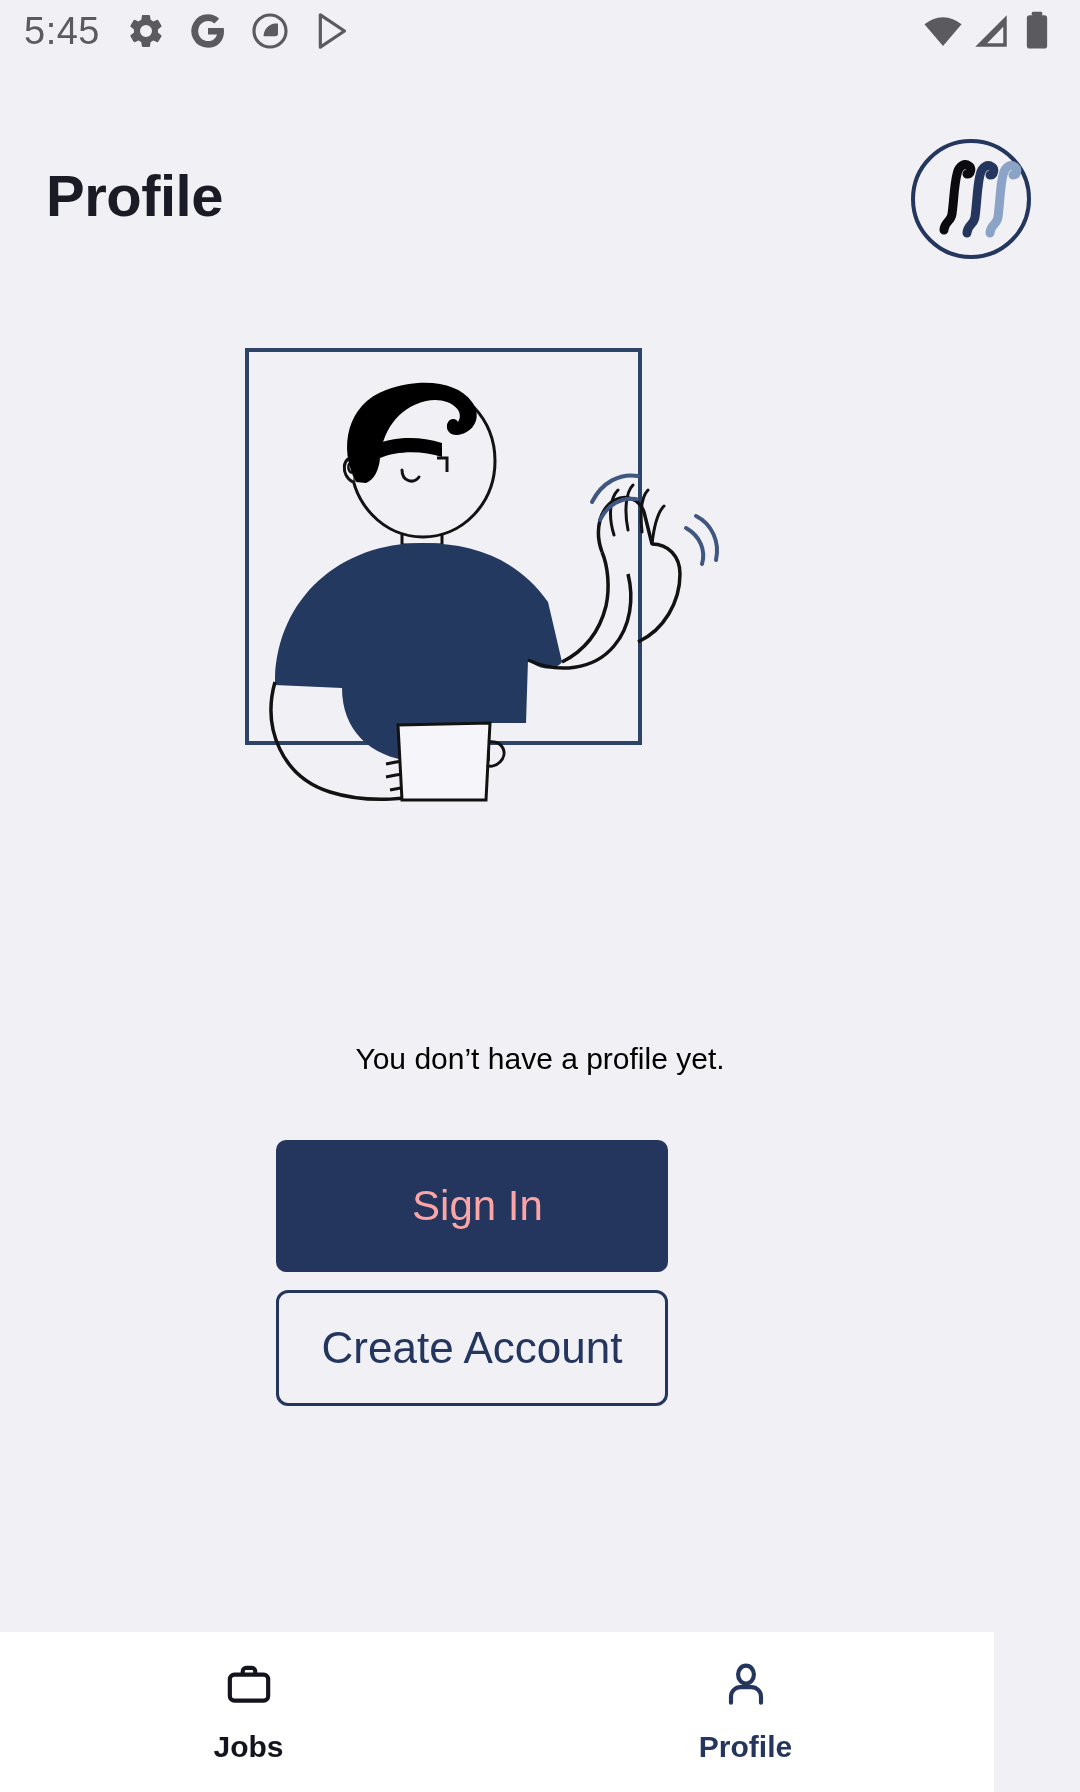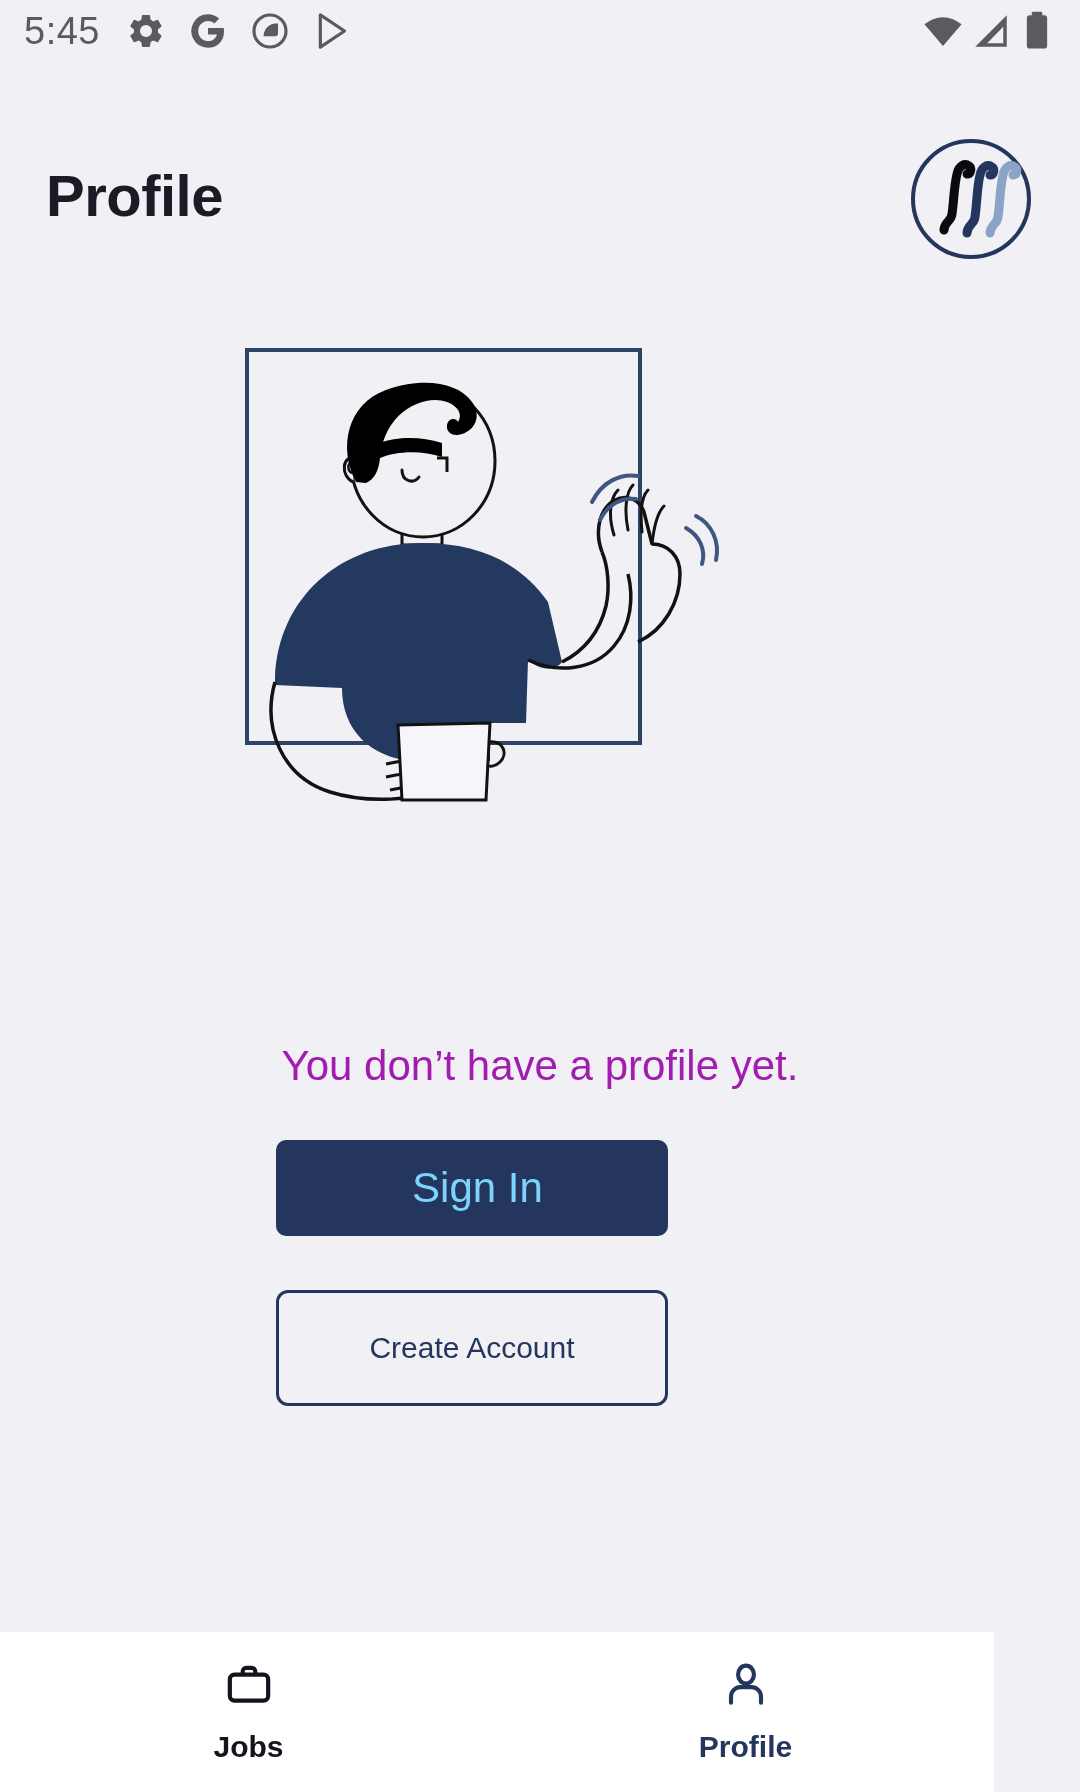--- a/index.html
+++ b/index.html
@@ -49,40 +49,40 @@
   
   #illustration {
     position:absolute; left:190px; top:330px;
     width:700px; height:520px;
   }
 
   
   #empty-message {
     position:absolute; left:0; top:1042px;
     width:1080px; text-align:center;
-    font-size:42px; color:#a21caf;
+    font-size:30px; color:#000000;
   }
 
   
   #btn-sign-in {
     position:absolute; left:276px; top:1140px;
-    width:392px; height:96px;
+    width:392px; height:132px;
     background:#24365E;
     border:none; border-radius:10px;
-    color:#7dd3fc; font-size:42px;
+    color:#fca5a5; font-size:42px;
     font-family:"Liberation Sans", sans-serif;
     cursor:pointer;
     display:flex; align-items:center; justify-content:center;padding-left:11px;
   }
   #btn-create-account {
     position:absolute; left:276px; top:1290px;
     width:392px; height:116px;
     background:transparent;
     border:3px solid #24365E; border-radius:12px;
-    color:#24365E; font-size:30px;
+    color:#24365E; font-size:44px;
     font-family:"Liberation Sans", sans-serif;
     cursor:pointer;
     display:flex; align-items:center; justify-content:center;
   }
 
   
   #bottom-nav {
     position:absolute; left:0; top:1632px;
     width:994px; height:160px;
     background:#FFFFFF;

